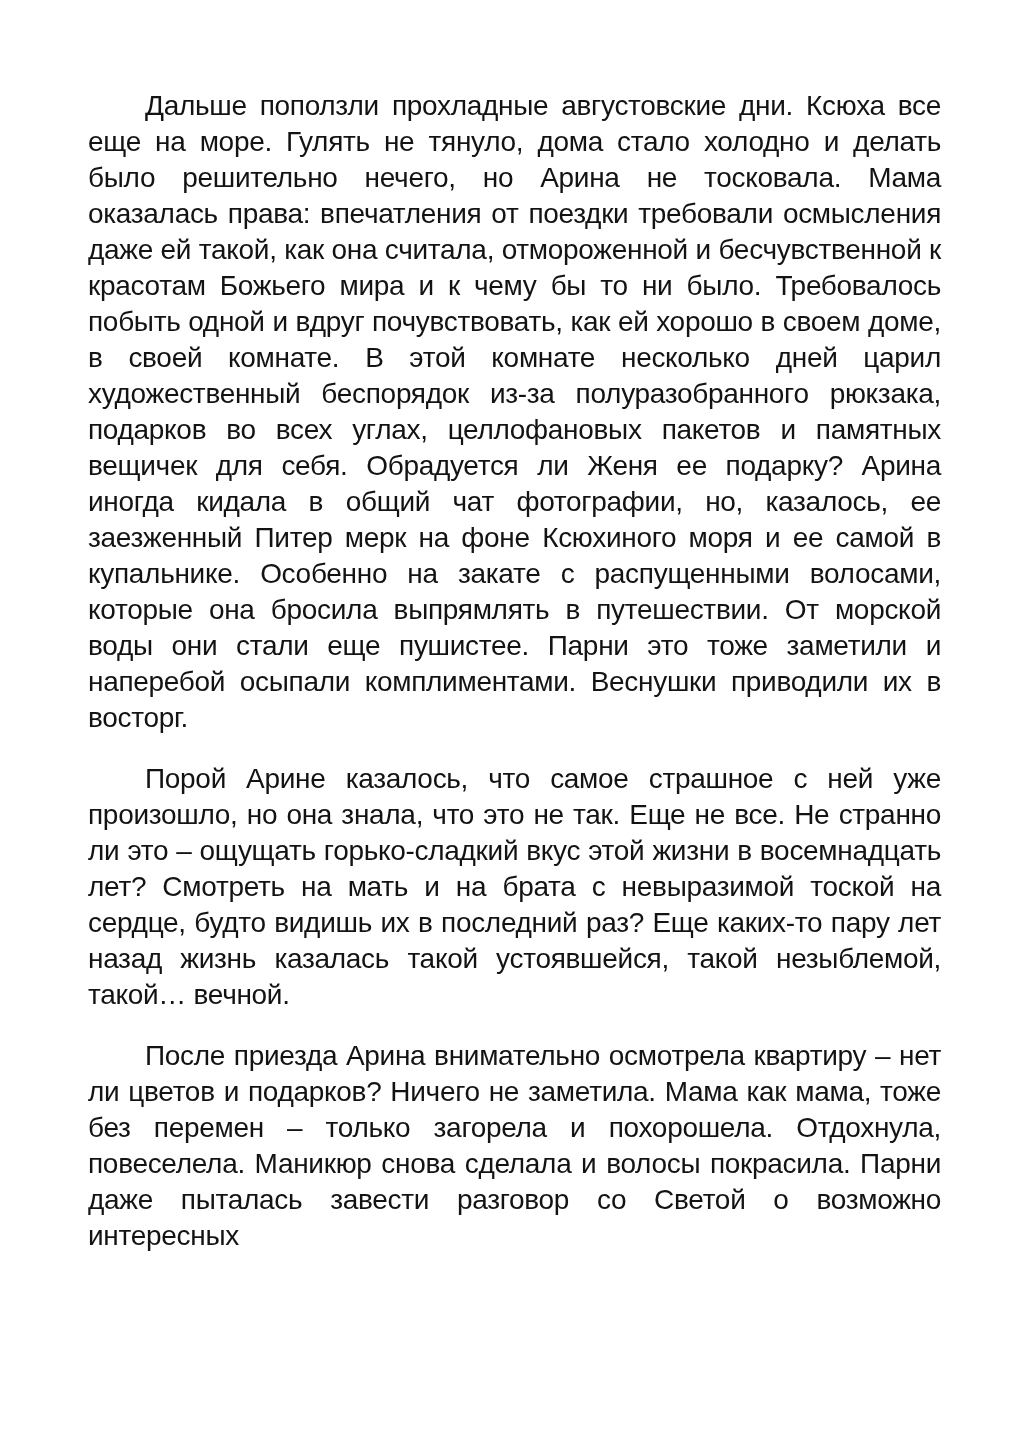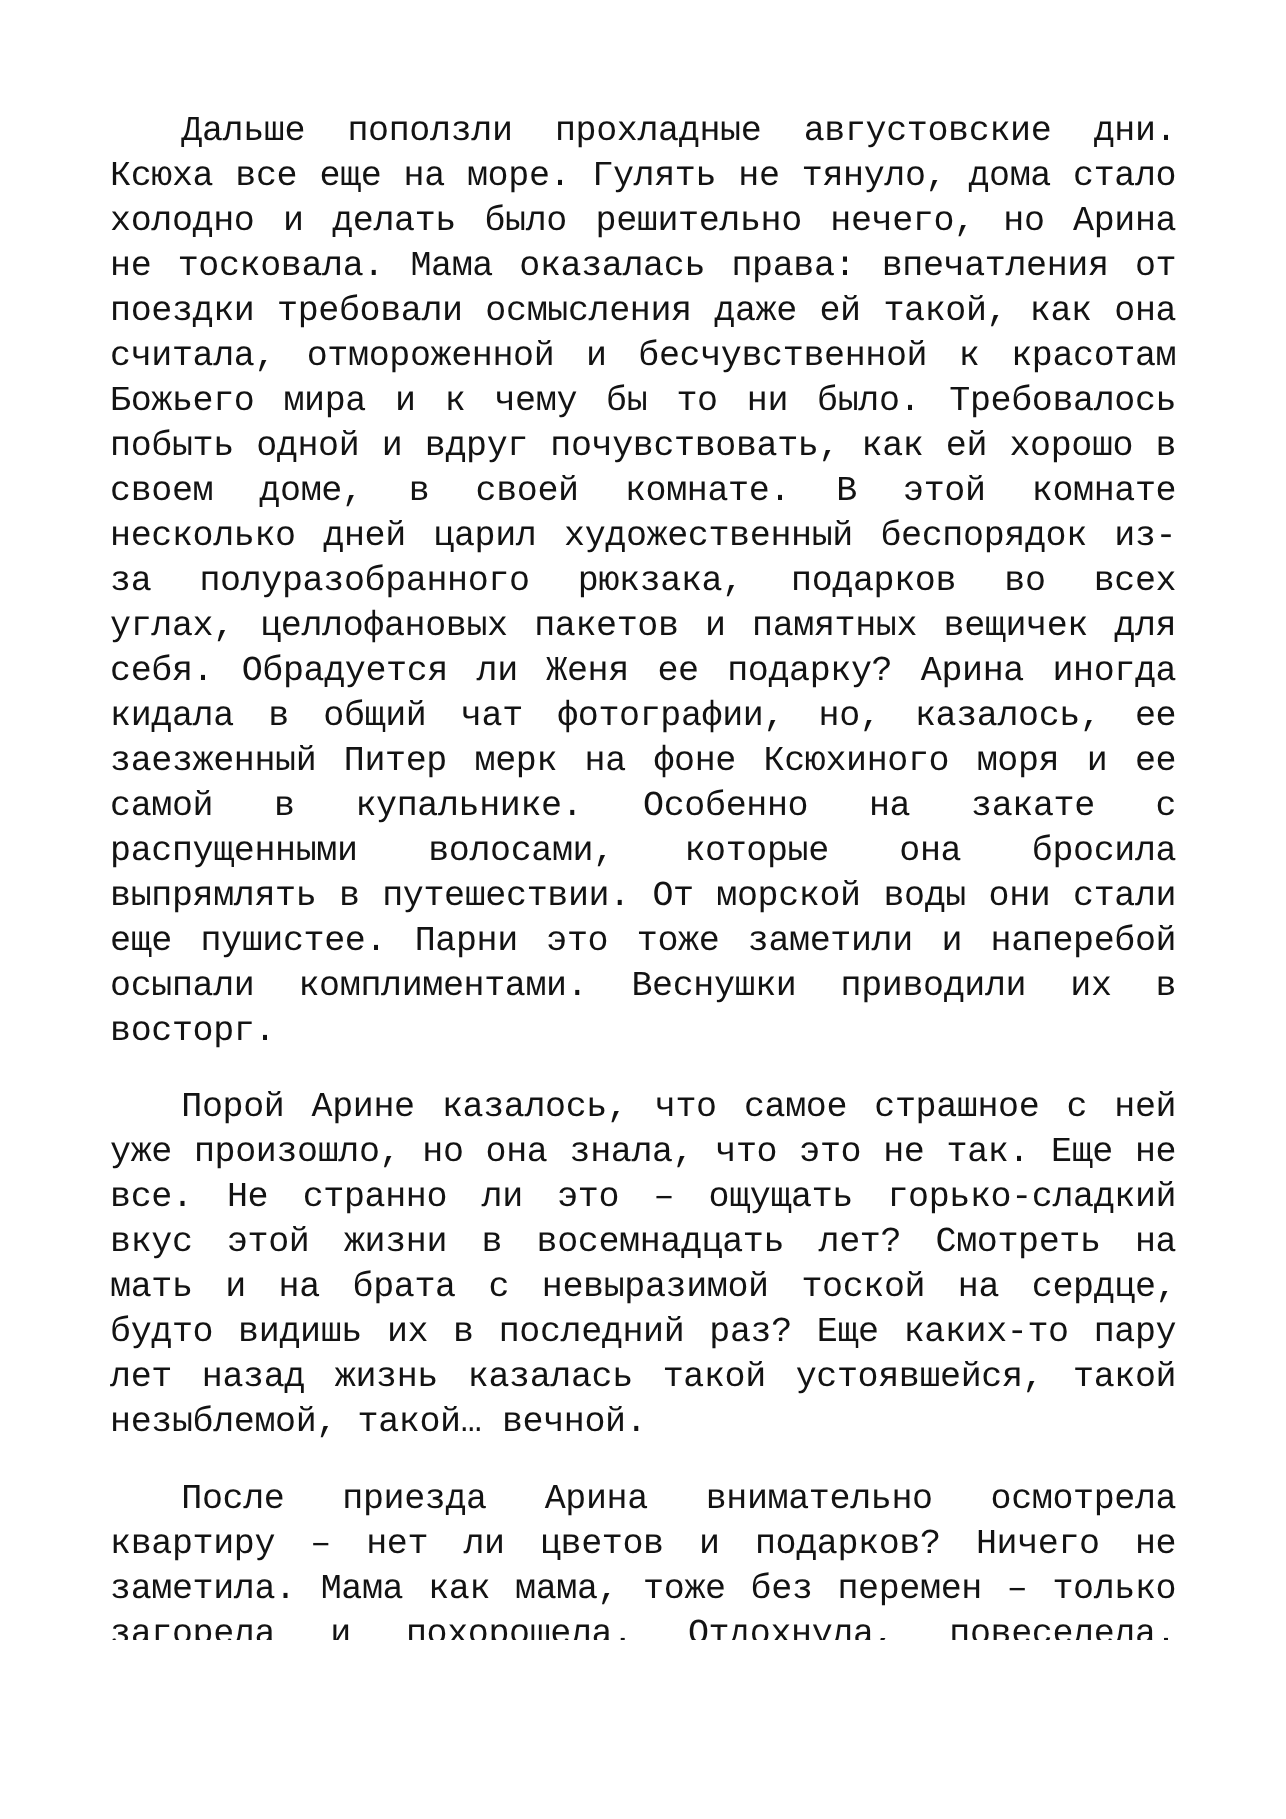--- a/index.html
+++ b/index.html
@@ -6,21 +6,21 @@
     margin: 0;
     padding: 0;
     background: #ffffff;
   }
   .sheet {
     position: relative;
     width: 1029px;
     height: 1312px;
     background: #ffffff;
     overflow: hidden;
-    font-family: Liberation Mono, monospace;
+    font-family: Liberation Sans, sans-serif;
     color: #131313;
   }
   .text-block {
     position: absolute;
     left: 88px;
     top: 88px;
     width: 853px;
   }
   .text-block p {
     margin: 0 0 25px 0;
@@ -42,16 +42,16 @@
     color: #404040;
   }
 </style>
 </head>
 <body>
 
 <div class="sheet">
   <div class="text-block">
     <p>Дальше поползли прохладные августовские дни. Ксюха все еще на море. Гулять не тянуло, дома стало холодно и делать было решительно нечего, но Арина не тосковала. Мама оказалась права: впечатления от поездки требовали осмысления даже ей такой, как она считала, отмороженной и бесчувственной к красотам Божьего мира и к чему бы то ни было. Требовалось побыть одной и вдруг почувствовать, как ей хорошо в своем доме, в своей комнате. В этой комнате несколько дней царил художественный беспорядок из-за полуразобранного рюкзака, подарков во всех углах, целлофановых пакетов и памятных вещичек для себя. Обрадуется ли Женя ее подарку? Арина иногда кидала в общий чат фотографии, но, казалось, ее заезженный Питер мерк на фоне Ксюхиного моря и ее самой в купальнике. Особенно на закате с распущенными волосами, которые она бросила выпрямлять в путешествии. От морской воды они стали еще пушистее. Парни это тоже заметили и наперебой осыпали комплиментами. Веснушки приводили их в восторг.</p>
     <p>Порой Арине казалось, что самое страшное с ней уже произошло, но она знала, что это не так. Еще не все. Не странно ли это – ощущать горько-сладкий вкус этой жизни в восемнадцать лет? Смотреть на мать и на брата с невыразимой тоской на сердце, будто видишь их в последний раз? Еще каких-то пару лет назад жизнь казалась такой устоявшейся, такой незыблемой, такой… вечной.</p>
-    <p>После приезда Арина внимательно осмотрела квартиру – нет ли цветов и подарков? Ничего не заметила. Мама как мама, тоже без перемен – только загорела и похорошела. Отдохнула, повеселела. Маникюр снова сделала и волосы осмотрела. Арина даже пыталась завести разговор со Светой о возможно интересных</p>
+    <p>После приезда Арина внимательно осмотрела квартиру – нет ли цветов и подарков? Ничего не заметила. Мама как мама, тоже без перемен – только загорела и похорошела. Отдохнула, повеселела. Маникюр снова сделала и волосы покрасила. Парни даже пыталась завести разговор со Светой о возможно интересных</p>
   </div>
   <div class="page-number">99</div>
 </div>
 
 </body></html>

